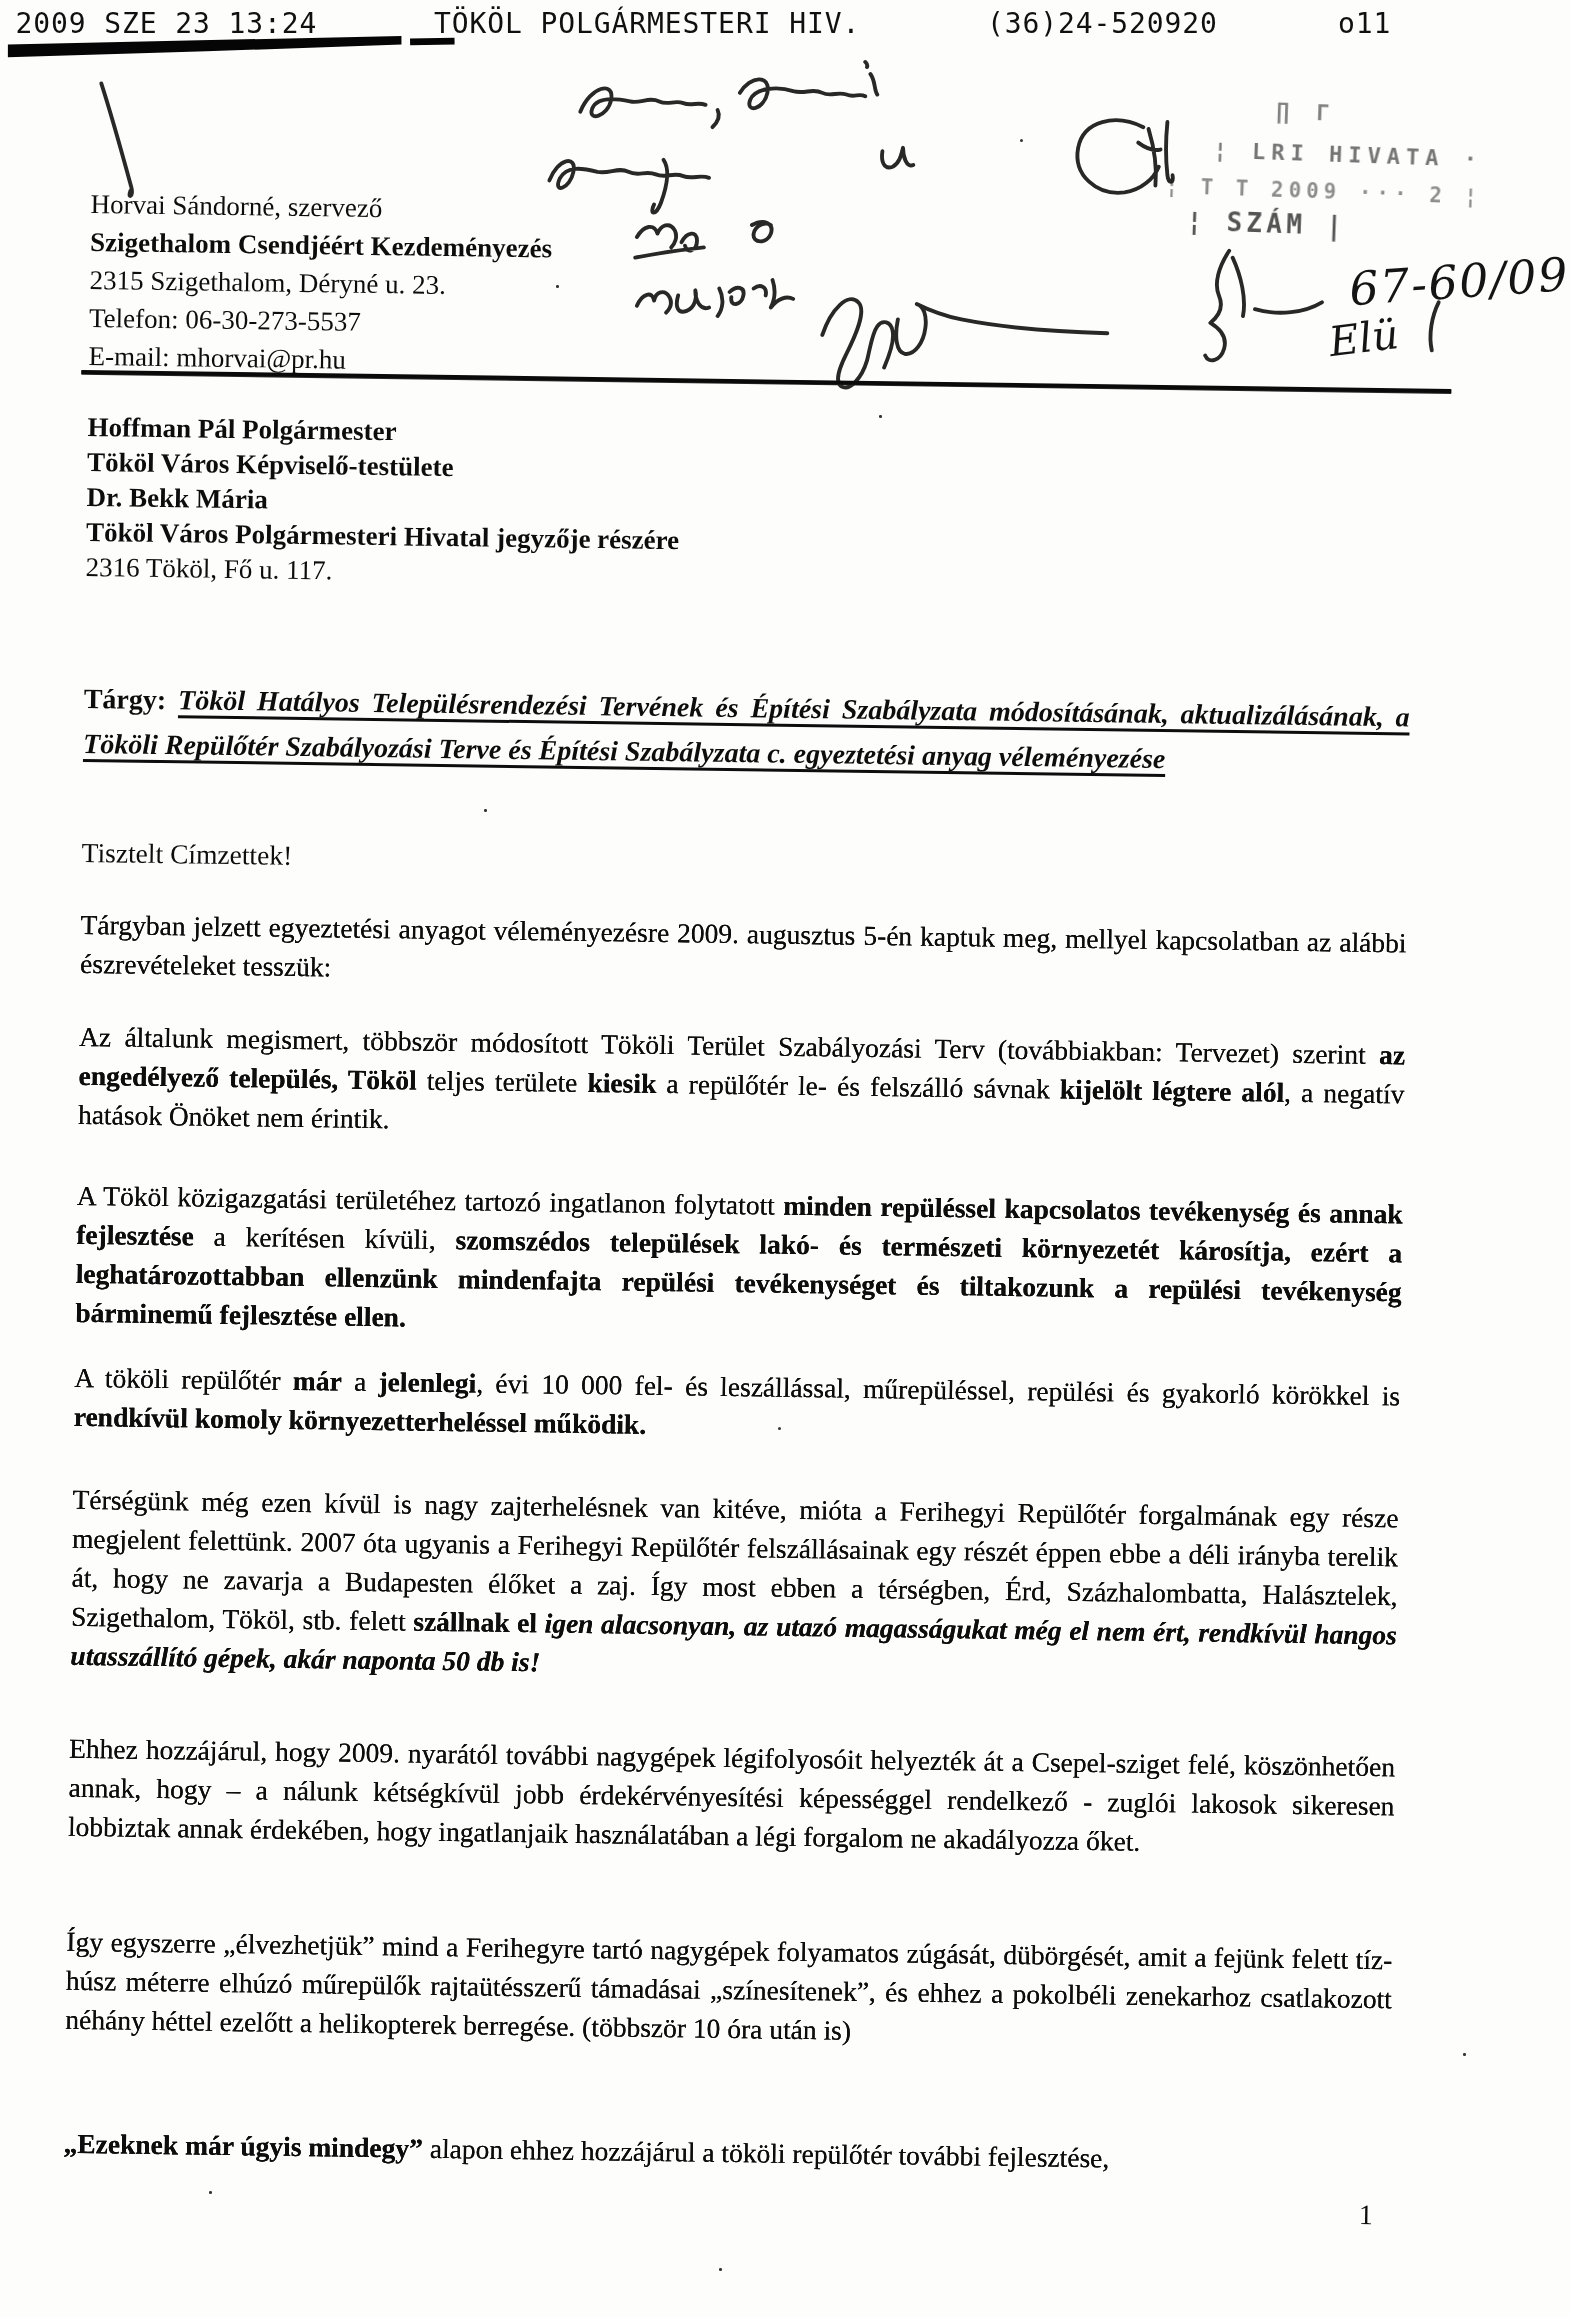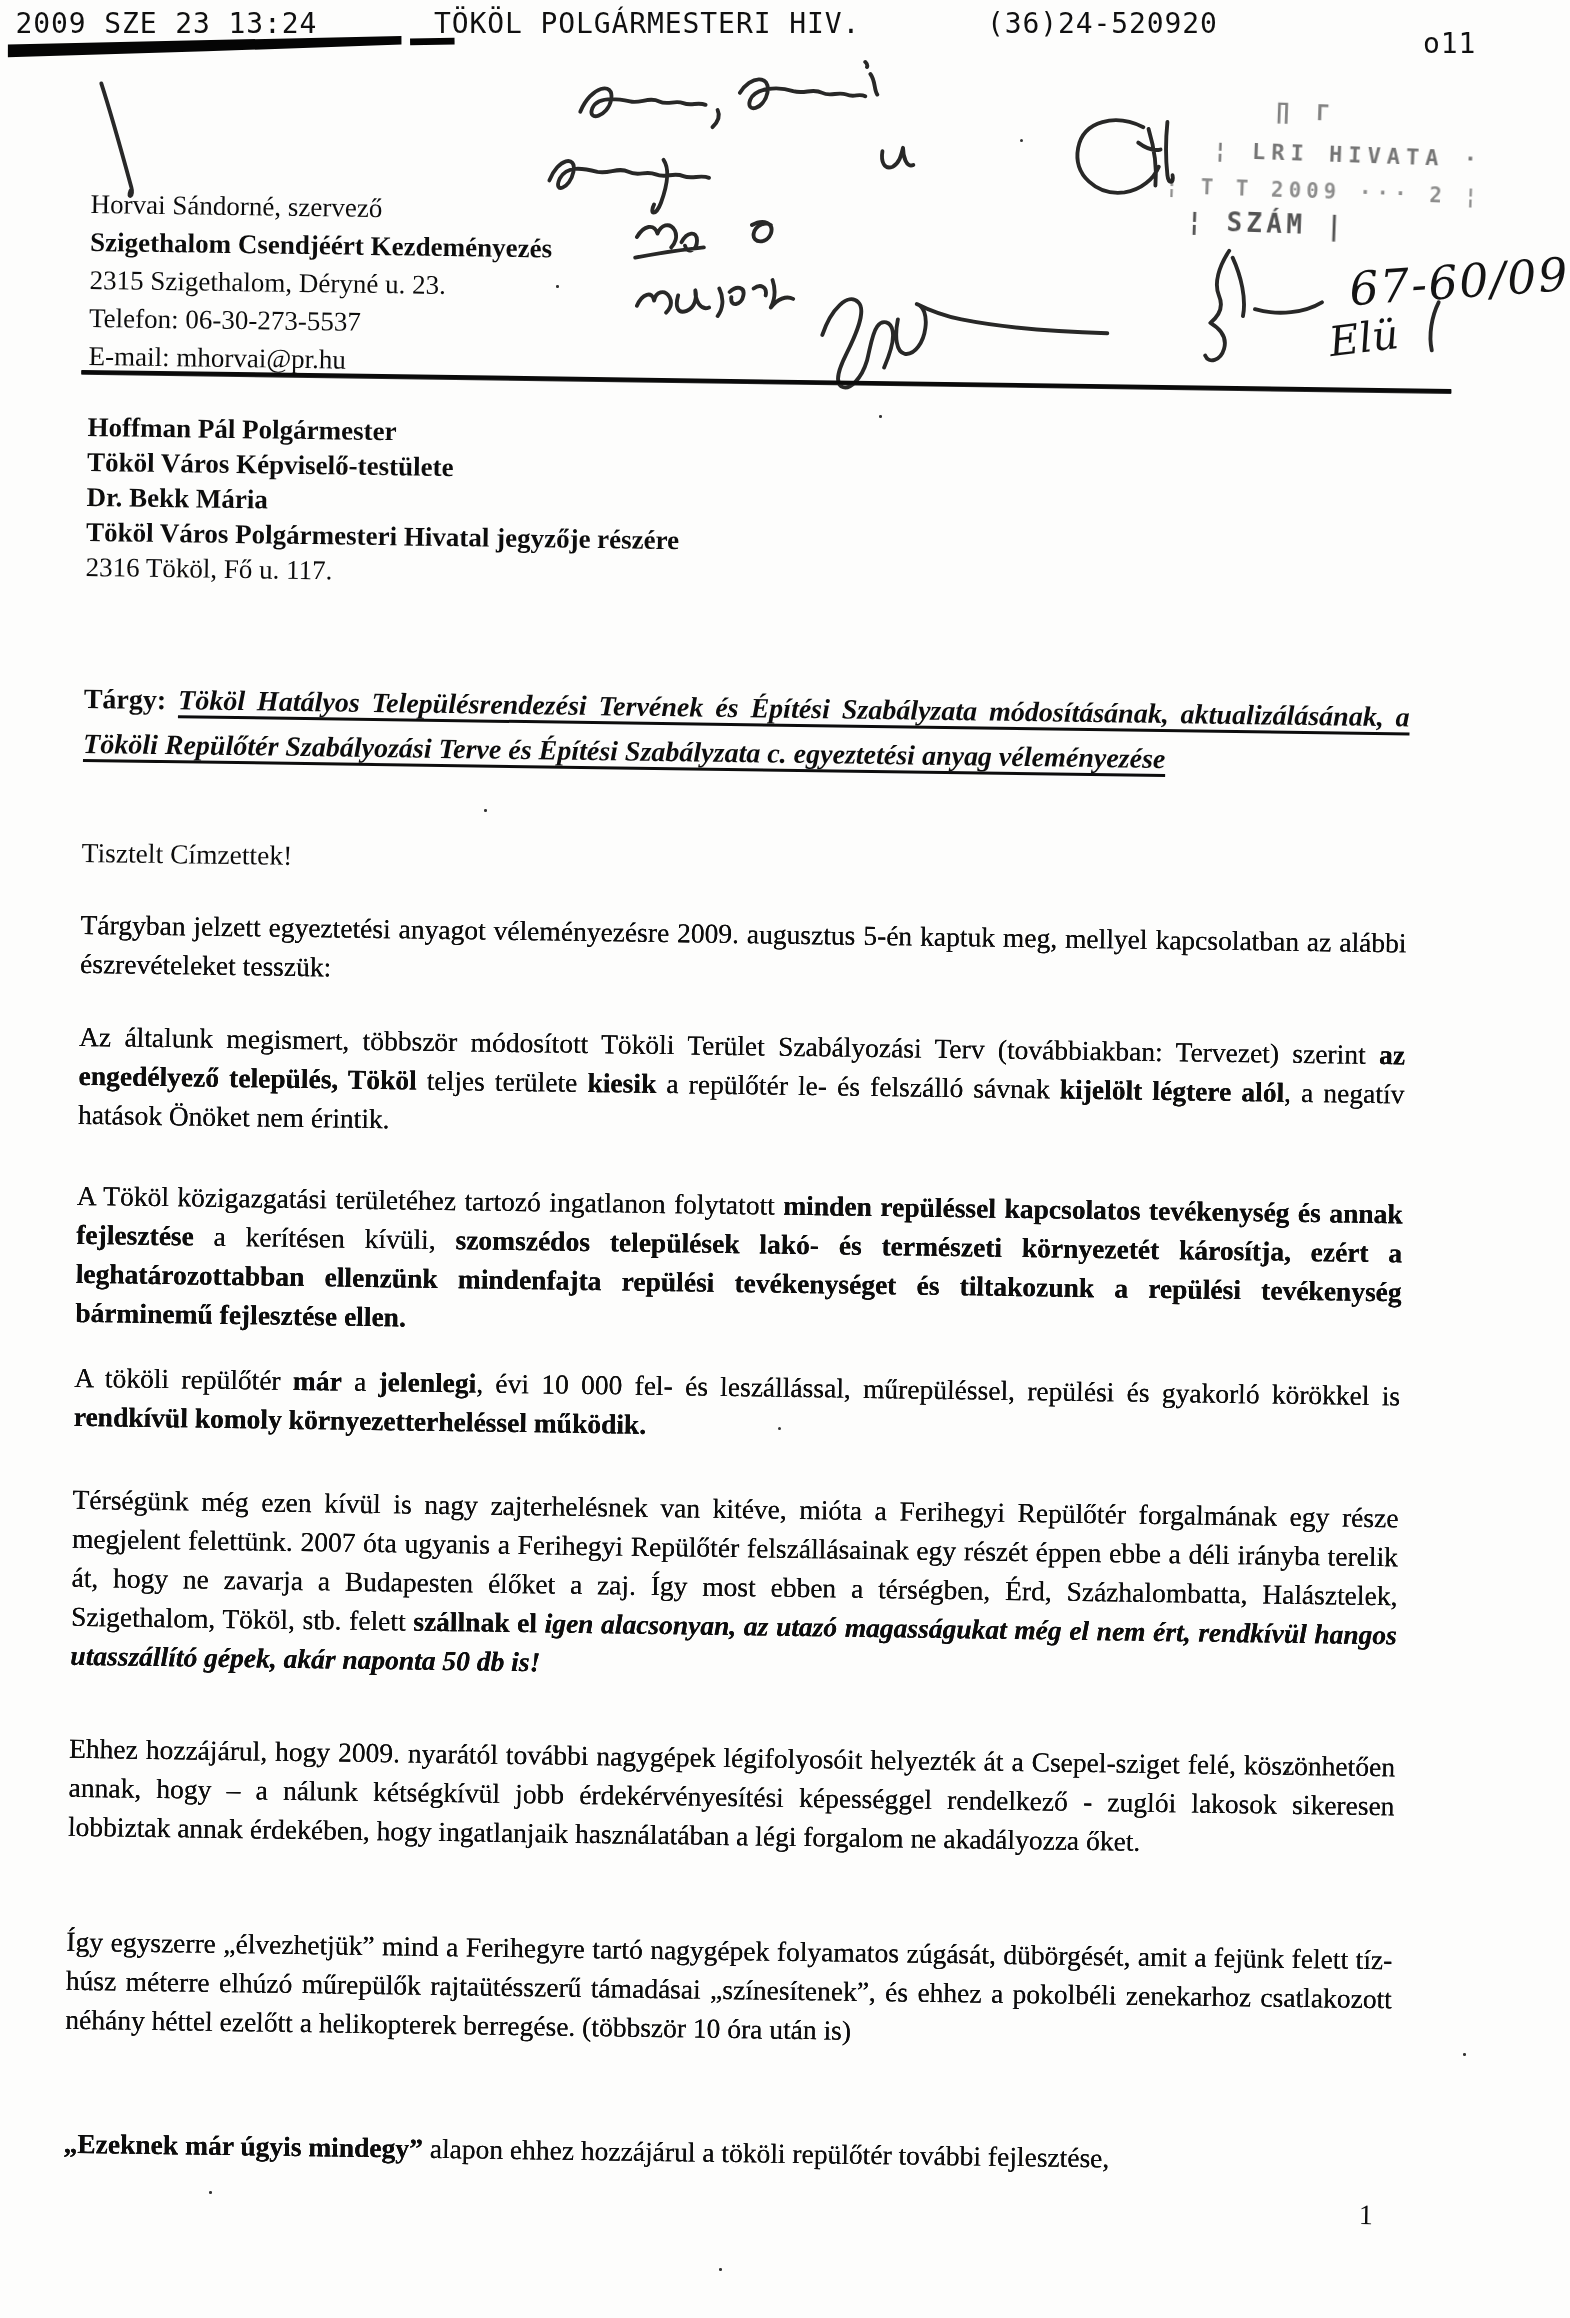--- a/index.html
+++ b/index.html
@@ -9,21 +9,21 @@
   }
   .page{position:absolute;inset:0;background:#fdfdfc;}
 
   
   .fax-header{position:absolute;top:6.9px;left:0;width:100%;height:43px;
     font-family:"DejaVu Sans Mono", monospace;font-weight:normal;font-size:28px;
     color:#101010;letter-spacing:0.9px;white-space:nowrap;}
   .fax-header .dt{position:absolute;left:15.5px;top:0;}
   .fax-header .st{position:absolute;left:434px;top:0;}
   .fax-header .fx{position:absolute;left:987px;top:0;}
-  .fax-header .pg{position:absolute;left:1423px;top:0;margin-top:20px;}
+  .fax-header .pg{position:absolute;left:1338px;top:0;}
 
   .sep-svg{position:absolute;left:0;top:0;}
 
   
   .letter{position:absolute;left:91px;top:185px;width:1326px;height:2077px;
     transform:rotate(0.8deg);transform-origin:0 0;}
 
   .sender{position:absolute;top:0;left:0;font-size:27px;line-height:38px;}
   .sender .org{font-weight:bold;}
 

